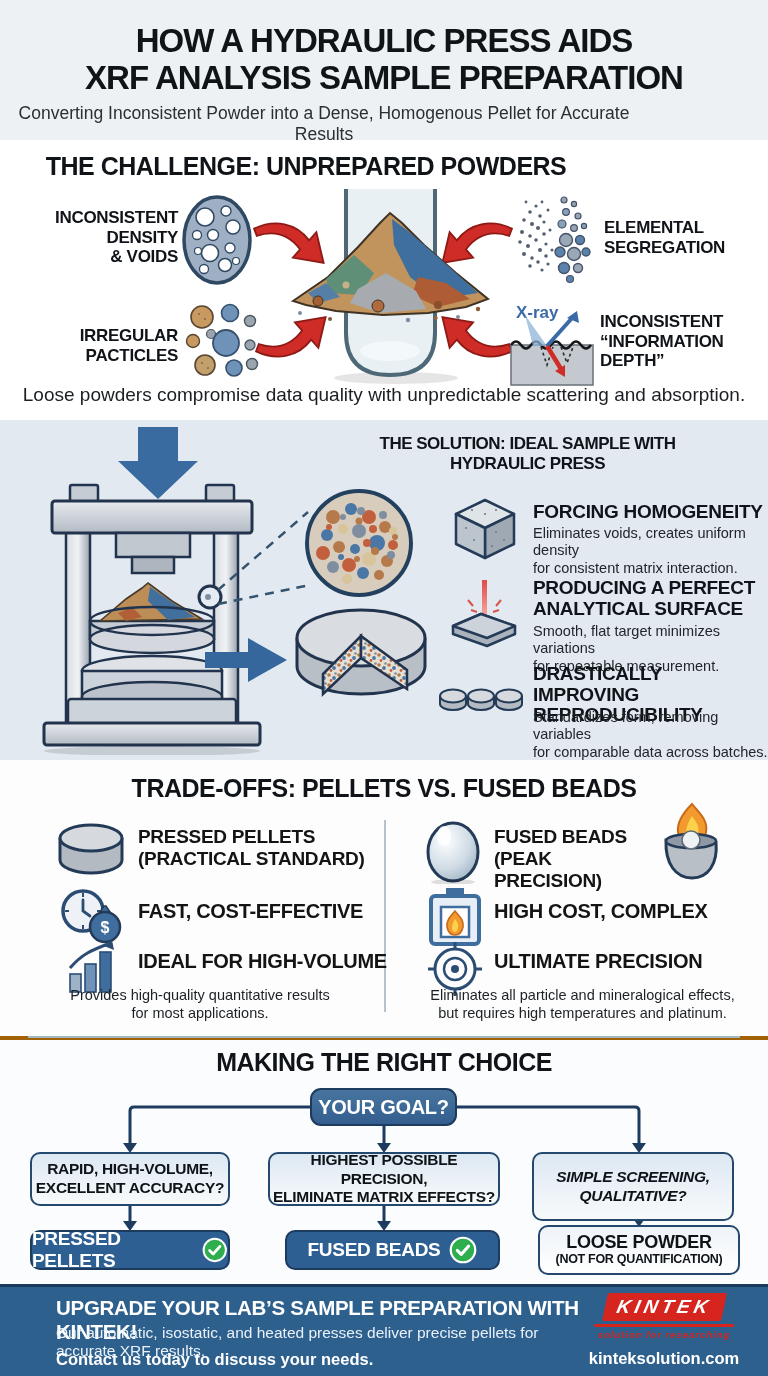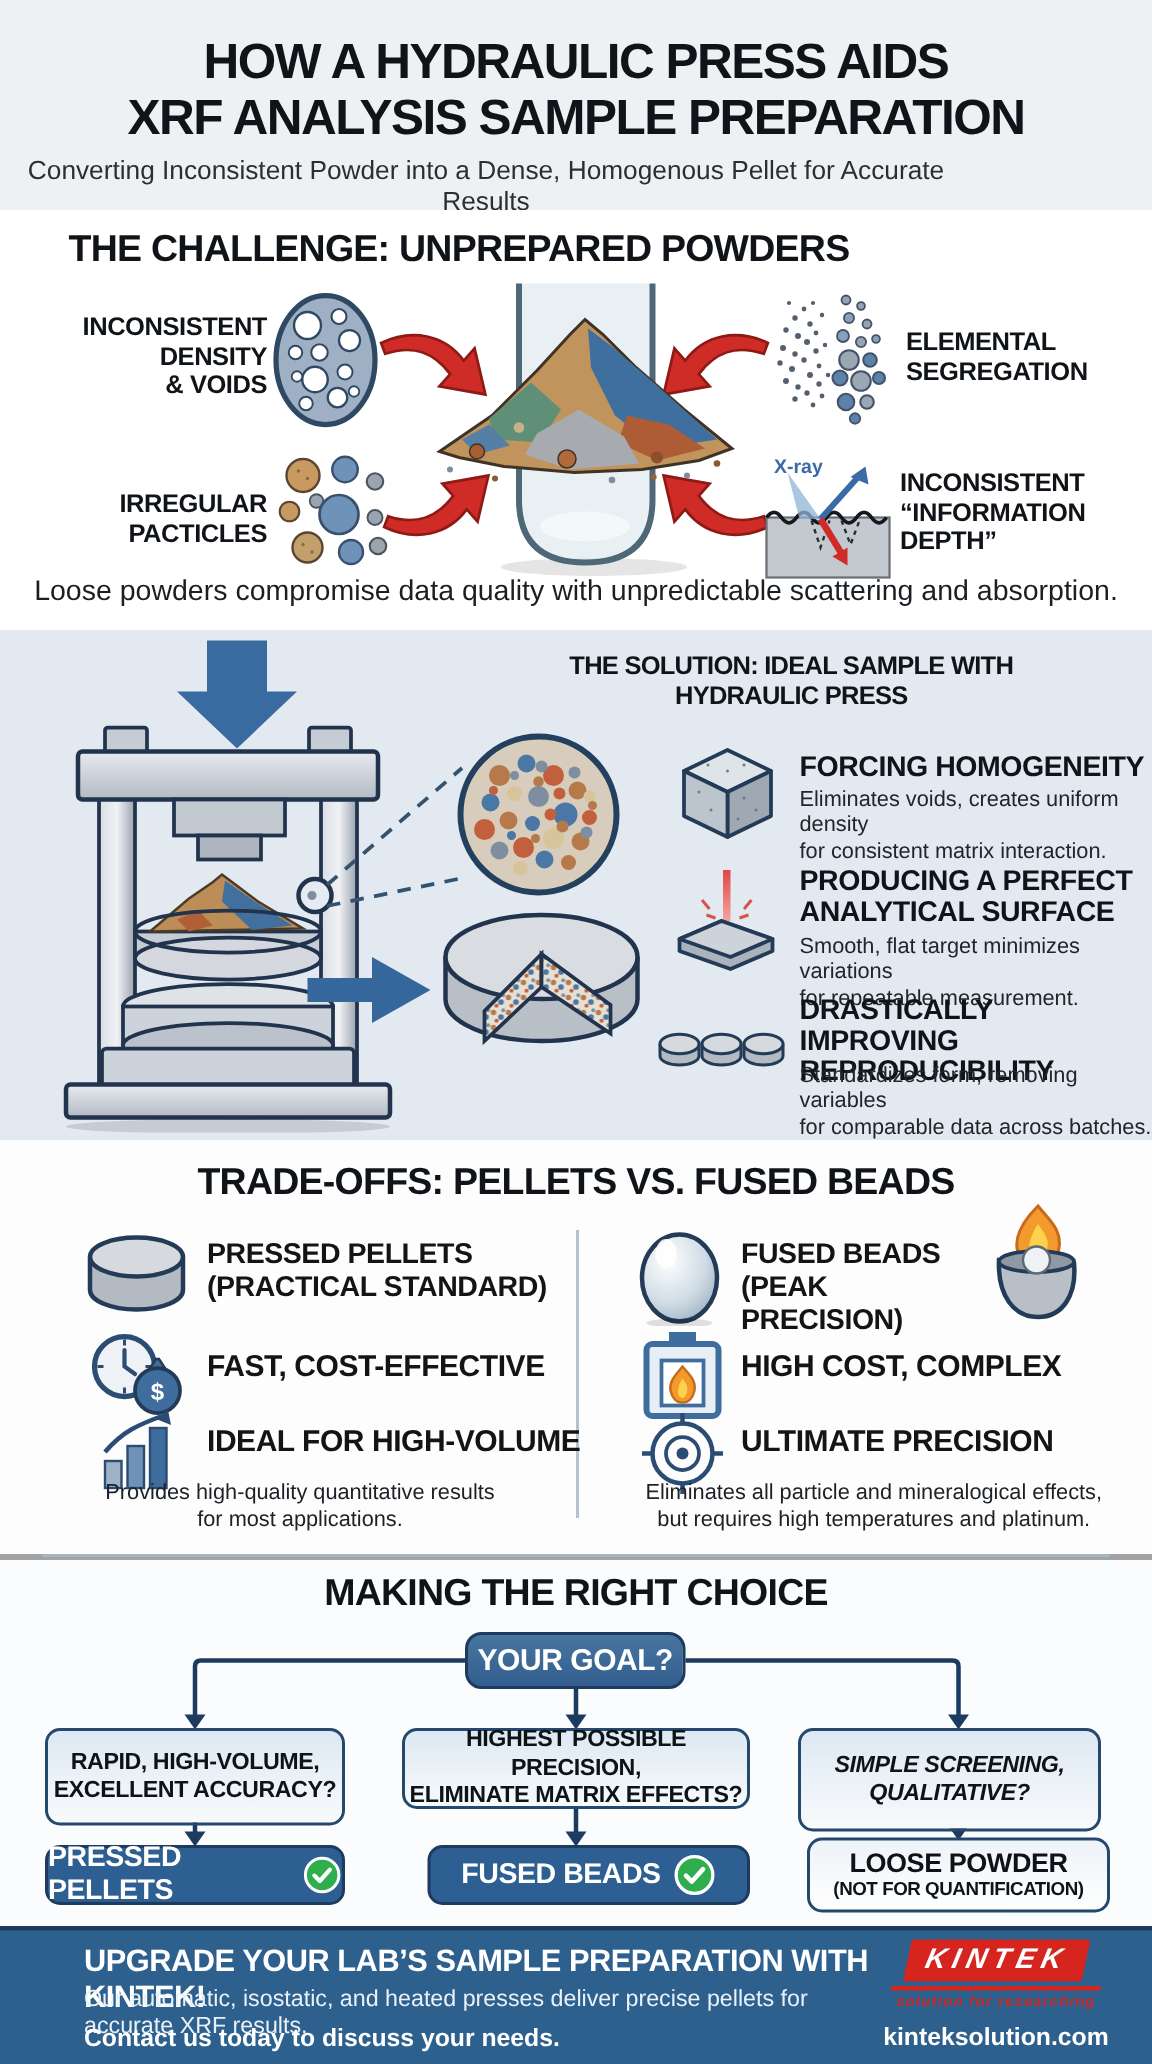--- a/index.html
+++ b/index.html
@@ -1,17 +1,17 @@
 <!DOCTYPE html>
 <html><head>
 <meta charset="utf-8">
 <style>
   html,body{margin:0;padding:0;background:#ffffff;}
   .canvas{position:relative;width:768px;height:1376px;overflow:hidden;
-    font-family:"Liberation Sans",sans-serif;color:#141414;background:#a3a3a3;}
+    font-family:"Liberation Sans",sans-serif;color:#141414;background:#a16207;}
   .abs{position:absolute;}
   .pre{white-space:pre-line;}
   .center{text-align:center;}
   .right{text-align:right;}
 
   
   .sec-header{left:0;top:0;width:768px;height:140px;background:#eef1f4;}
   .sec-challenge{left:0;top:140px;width:768px;height:280px;background:#ffffff;}
   .sec-solution{left:0;top:420px;width:768px;height:340px;background:#e2e9f1;}
   .sec-trade{left:0;top:760px;width:768px;height:276px;background:#fdfdfd;}
@@ -19,21 +19,21 @@
   .sec-footer{left:0;top:1284px;width:768px;height:92px;background:#2e608e;border-top:3px solid #1b3a5c;box-sizing:border-box;}
 
   .main-title{left:0;top:22px;width:768px;font-size:33px;line-height:1.13;font-weight:700;
     letter-spacing:-1px;color:#101418;}
   .main-sub{left:0;top:103px;width:648px;font-size:17.5px;font-weight:500;color:#2b2f33;}
 
   .h-section{font-size:25px;font-weight:700;letter-spacing:-.5px;color:#101418;}
 
   .chal-label{font-size:17px;font-weight:700;line-height:1.16;letter-spacing:-.3px;color:#101418;}
   .chal-caption{font-size:19px;font-weight:500;color:#1b1f23;}
-  .xray-label{font-size:13px;font-weight:700;color:#3b6ba6;}
+  .xray-label{font-size:17px;font-weight:700;color:#3b6ba6;}
 
   .sol-heading{font-size:17px;font-weight:700;letter-spacing:-.5px;line-height:1.15;color:#101418;}
   .ben-title{font-size:19px;font-weight:700;line-height:1.08;letter-spacing:-.3px;color:#101418;}
   .ben-desc{font-size:14.5px;line-height:1.2;color:#22262a;}
 
   .trade-title{font-size:19px;font-weight:700;line-height:1.15;letter-spacing:-.3px;}
   .trade-row{font-size:20px;font-weight:700;letter-spacing:-.3px;}
   .trade-caption{font-size:14.5px;font-weight:500;line-height:1.25;color:#1d2125;}
   .vdiv{width:2px;background:#b6c2cd;}
   .hdiv{height:2px;background:#a3b7c0;}
@@ -498,21 +498,21 @@
         <polygon points="123,181 137,181 130,191"></polygon>
         <polygon points="377,181 391,181 384,191"></polygon>
         <polygon points="632,177 646,177 639,187"></polygon>
       </g>
     </svg>
 
     <div class="abs goal-box" style="left:310px;top:48px;width:147px;height:38px;">
       <span>YOUR GOAL?</span>
     </div>
 
-    <div class="abs q-box pre" style="left:30px;top:112px;width:200px;height:65px;">RAPID, HIGH-VOLUME,
+    <div class="abs q-box pre" style="left:30px;top:112px;width:200px;height:54px;">RAPID, HIGH-VOLUME,
 EXCELLENT ACCURACY?</div>
     <div class="abs q-box pre" style="left:268px;top:112px;width:232px;height:54px;">HIGHEST POSSIBLE PRECISION,
 ELIMINATE MATRIX EFFECTS?</div>
     <div class="abs q-box pre" style="left:532px;top:112px;width:202px;height:69px;font-style:italic;">SIMPLE SCREENING,
 QUALITATIVE?</div>
 
     <div class="abs a-box" style="left:30px;top:190px;width:200px;height:40px;">
       <span>PRESSED PELLETS</span>
       <svg width="28" height="28" viewBox="0 0 32 32">
         <circle cx="16" cy="16" r="14" fill="#2fae4e" stroke="#ffffff" stroke-width="2.5"></circle>

